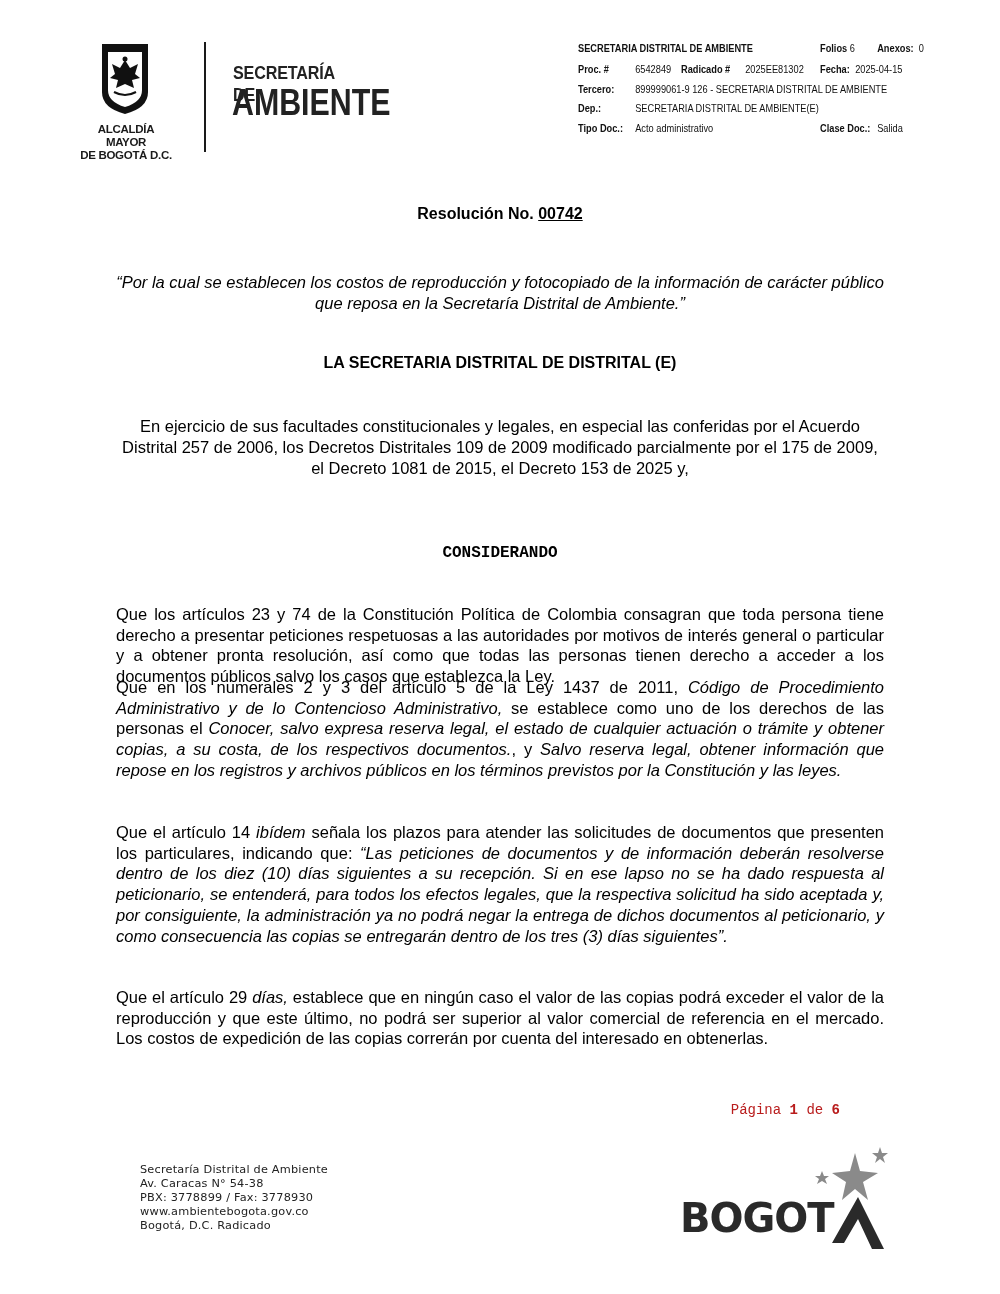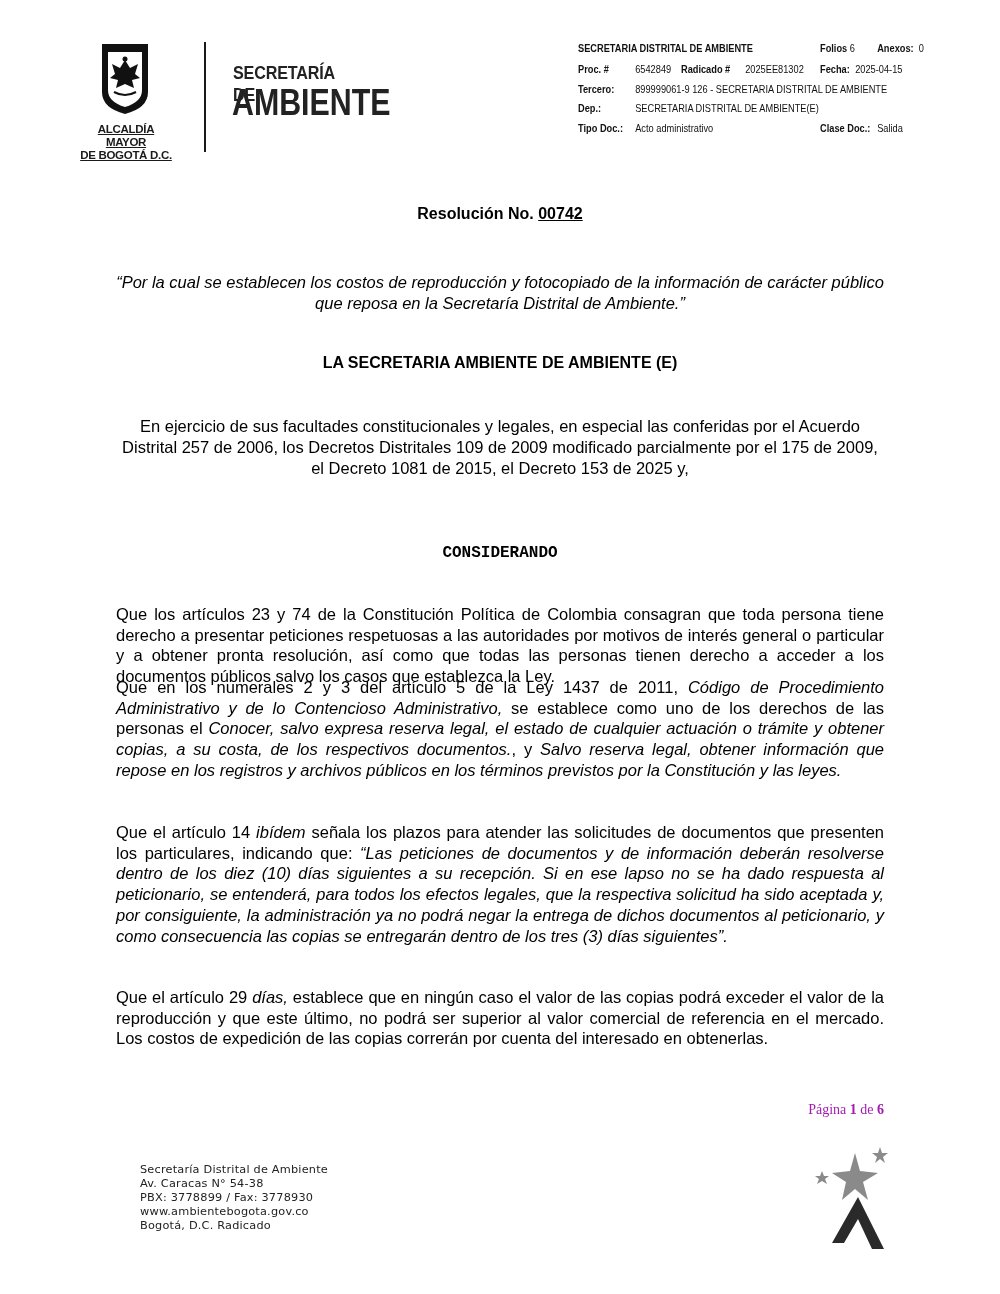--- a/index.html
+++ b/index.html
@@ -1,21 +1,21 @@
 <!DOCTYPE html>
 <html><head>
 <meta charset="utf-8">
 <style>
   html, body { margin: 0; padding: 0; background: #ffffff; }
   body { width: 1000px; height: 1294px; position: relative; overflow: hidden; color: #000; font-family: "Liberation Sans", sans-serif; }
 
   
   .header-logo { position: absolute; left: 80px; top: 40px; width: 300px; height: 115px; }
   .shield { position: absolute; left: 20px; top: 2px; width: 50px; height: 74px; }
-  .alcaldia { position: absolute; left: 0; top: 83px; width: 92px; text-align: center; font-weight: bold; font-size: 11.5px; line-height: 13px; letter-spacing: -0.3px; color: #1a1a1a; text-decoration: underline; }
+  .alcaldia { position: absolute; left: 0; top: 83px; width: 92px; text-align: center; font-weight: bold; font-size: 11.5px; line-height: 13px; letter-spacing: -0.3px; color: #1a1a1a; }
   .vdivider { position: absolute; left: 124px; top: 2px; width: 2px; height: 110px; background: #1a1a1a; }
   .sec-title { position: absolute; left: 153px; top: 22px; font-weight: bold; font-size: 19px; letter-spacing: -0.2px; color: #222; transform: scaleX(0.85); transform-origin: left; }
   .sec-amb { position: absolute; left: 152px; top: 42px; font-weight: bold; font-size: 37px; letter-spacing: 0px; color: #222; transform: scaleX(0.82); transform-origin: left; }
 
   .meta { position: absolute; left: 578px; top: 42px; width: 380px; font-size: 10.5px; color: #111; }
   .meta .row { position: absolute; left: 0; height: 16px; white-space: nowrap; transform: scaleX(0.88); transform-origin: left; }
   .meta b { font-weight: bold; }
   .meta span { position: absolute; top: 0; }
 
   
@@ -28,21 +28,21 @@
   .h1 { top: 346px; }
   .intro { top: 408px; font-size: 16.5px; line-height: 21px; }
   .h2 { top: 536px; font-family: Liberation Mono, monospace; }
   .para { font-size: 16.5px; line-height: 20.7px; text-align: justify; }
   .p1 { top: 562px; margin-top: 42px; }
   .p2 { top: 677px; }
   .p3 { top: 822px; }
   .p4 { top: 987px; }
   i { font-style: italic; }
 
-  .pagenum { position: absolute; left: 760px; top: 1102px; width: 124px; text-align: right; font-family: Liberation Serif, serif; font-size: 14px; color: #a21caf; }
+  .pagenum { position: absolute; left: 716px; top: 1102px; width: 124px; text-align: right; font-family: Liberation Mono, monospace; font-size: 14px; color: #b91c1c; }
 
   
   .footer-addr { position: absolute; left: 140px; top: 1163px; font-family: "DejaVu Sans", sans-serif; font-size: 11.3px; line-height: 14px; color: #222; letter-spacing: 0.2px; }
   .bogota-logo { position: absolute; left: 680px; top: 1145px; width: 210px; height: 110px; }
   .bogota-word { position: absolute; left: 0; top: 50px; font-weight: bold; font-size: 40px; letter-spacing: -1px; color: #2a2a2a; font-family: "DejaVu Sans", sans-serif; }
 </style>
 </head>
 <body>
 
 <div class="header-logo">
@@ -91,21 +91,21 @@
     <span style="left:340px">Salida</span>
   </div>
 </div>
 
 <div class="doc center title">
   <span>Resolución No. </span><u>00742</u>
 </div>
 
 <div class="doc center subtitle">“Por la cual se establecen los costos de reproducción y fotocopiado de la información de carácter público que reposa en la Secretaría Distrital de Ambiente.”</div>
 
-<div class="doc center heading h1">LA SECRETARIA AMBIENTE DE AMBIENTE (E)</div>
+<div class="doc center heading h1">LA SECRETARIA DISTRITAL DE DISTRITAL (E)</div>
 
 <div class="doc center intro">En ejercicio de sus facultades constitucionales y legales, en especial las conferidas por el Acuerdo Distrital 257 de 2006, los Decretos Distritales 109 de 2009 modificado parcialmente por el 175 de 2009, el Decreto 1081 de 2015, el Decreto 153 de 2025 y,</div>
 
 <div class="doc center heading h2">CONSIDERANDO</div>
 
 <div class="doc para p1">Que los artículos 23 y 74 de la Constitución Política de Colombia consagran que toda persona tiene derecho a presentar peticiones respetuosas a las autoridades por motivos de interés general o particular y a obtener pronta resolución, así como que todas las personas tienen derecho a acceder a los documentos públicos salvo los casos que establezca la Ley.</div>
 
 <div class="doc para p2"><span>Que en los numerales 2 y 3 del artículo 5 de la Ley 1437 de 2011, </span><i>Código de Procedimiento Administrativo y de lo Contencioso Administrativo,</i><span> se establece como uno de los derechos de las personas el </span><i>Conocer, salvo expresa reserva legal, el estado de cualquier actuación o trámite y obtener copias, a su costa, de los respectivos documentos.</i><span>, y </span><i>Salvo reserva legal, obtener información que repose en los registros y archivos públicos en los términos previstos por la Constitución y las leyes.</i></div>
 
 <div class="doc para p3"><span>Que el artículo 14 </span><i>ibídem</i><span> señala los plazos para atender las solicitudes de documentos que presenten los particulares, indicando que: </span><i>“Las peticiones de documentos y de información deberán resolverse dentro de los diez (10) días siguientes a su recepción. Si en ese lapso no se ha dado respuesta al peticionario, se entenderá, para todos los efectos legales, que la respectiva solicitud ha sido aceptada y, por consiguiente, la administración ya no podrá negar la entrega de dichos documentos al peticionario, y como consecuencia las copias se entregarán dentro de los tres (3) días siguientes”.</i></div>
@@ -121,16 +121,17 @@
   <div>www.ambientebogota.gov.co</div>
   <div>Bogotá, D.C. Radicado</div>
 </div>
 
 <div class="bogota-logo">
   <svg style="position:absolute;left:120px;top:0;width:90px;height:60px" viewBox="0 0 90 60">
     <polygon points="55,8 60,26 78,28 63,37 68,55 55,44 42,55 46,37 32,28 50,26" fill="#8a8a8a"></polygon>
     <polygon points="80,2 82,8 88,8 83,12 85,18 80,14 75,18 77,12 72,8 78,8" fill="#8a8a8a"></polygon>
     <polygon points="22,26 24,31 29,31 25,34 27,39 22,36 17,39 19,34 15,31 20,31" fill="#8a8a8a"></polygon>
   </svg>
+  <div class="bogota-word">BOGOT</div>
   <svg style="position:absolute;left:150px;top:48px;width:56px;height:58px" viewBox="0 0 56 58">
     <path d="M2 50 L28 4 L54 56 L42 56 L28 26 L14 50 Z" fill="#2a2a2a"></path>
   </svg>
 </div>
 
 </body></html>

